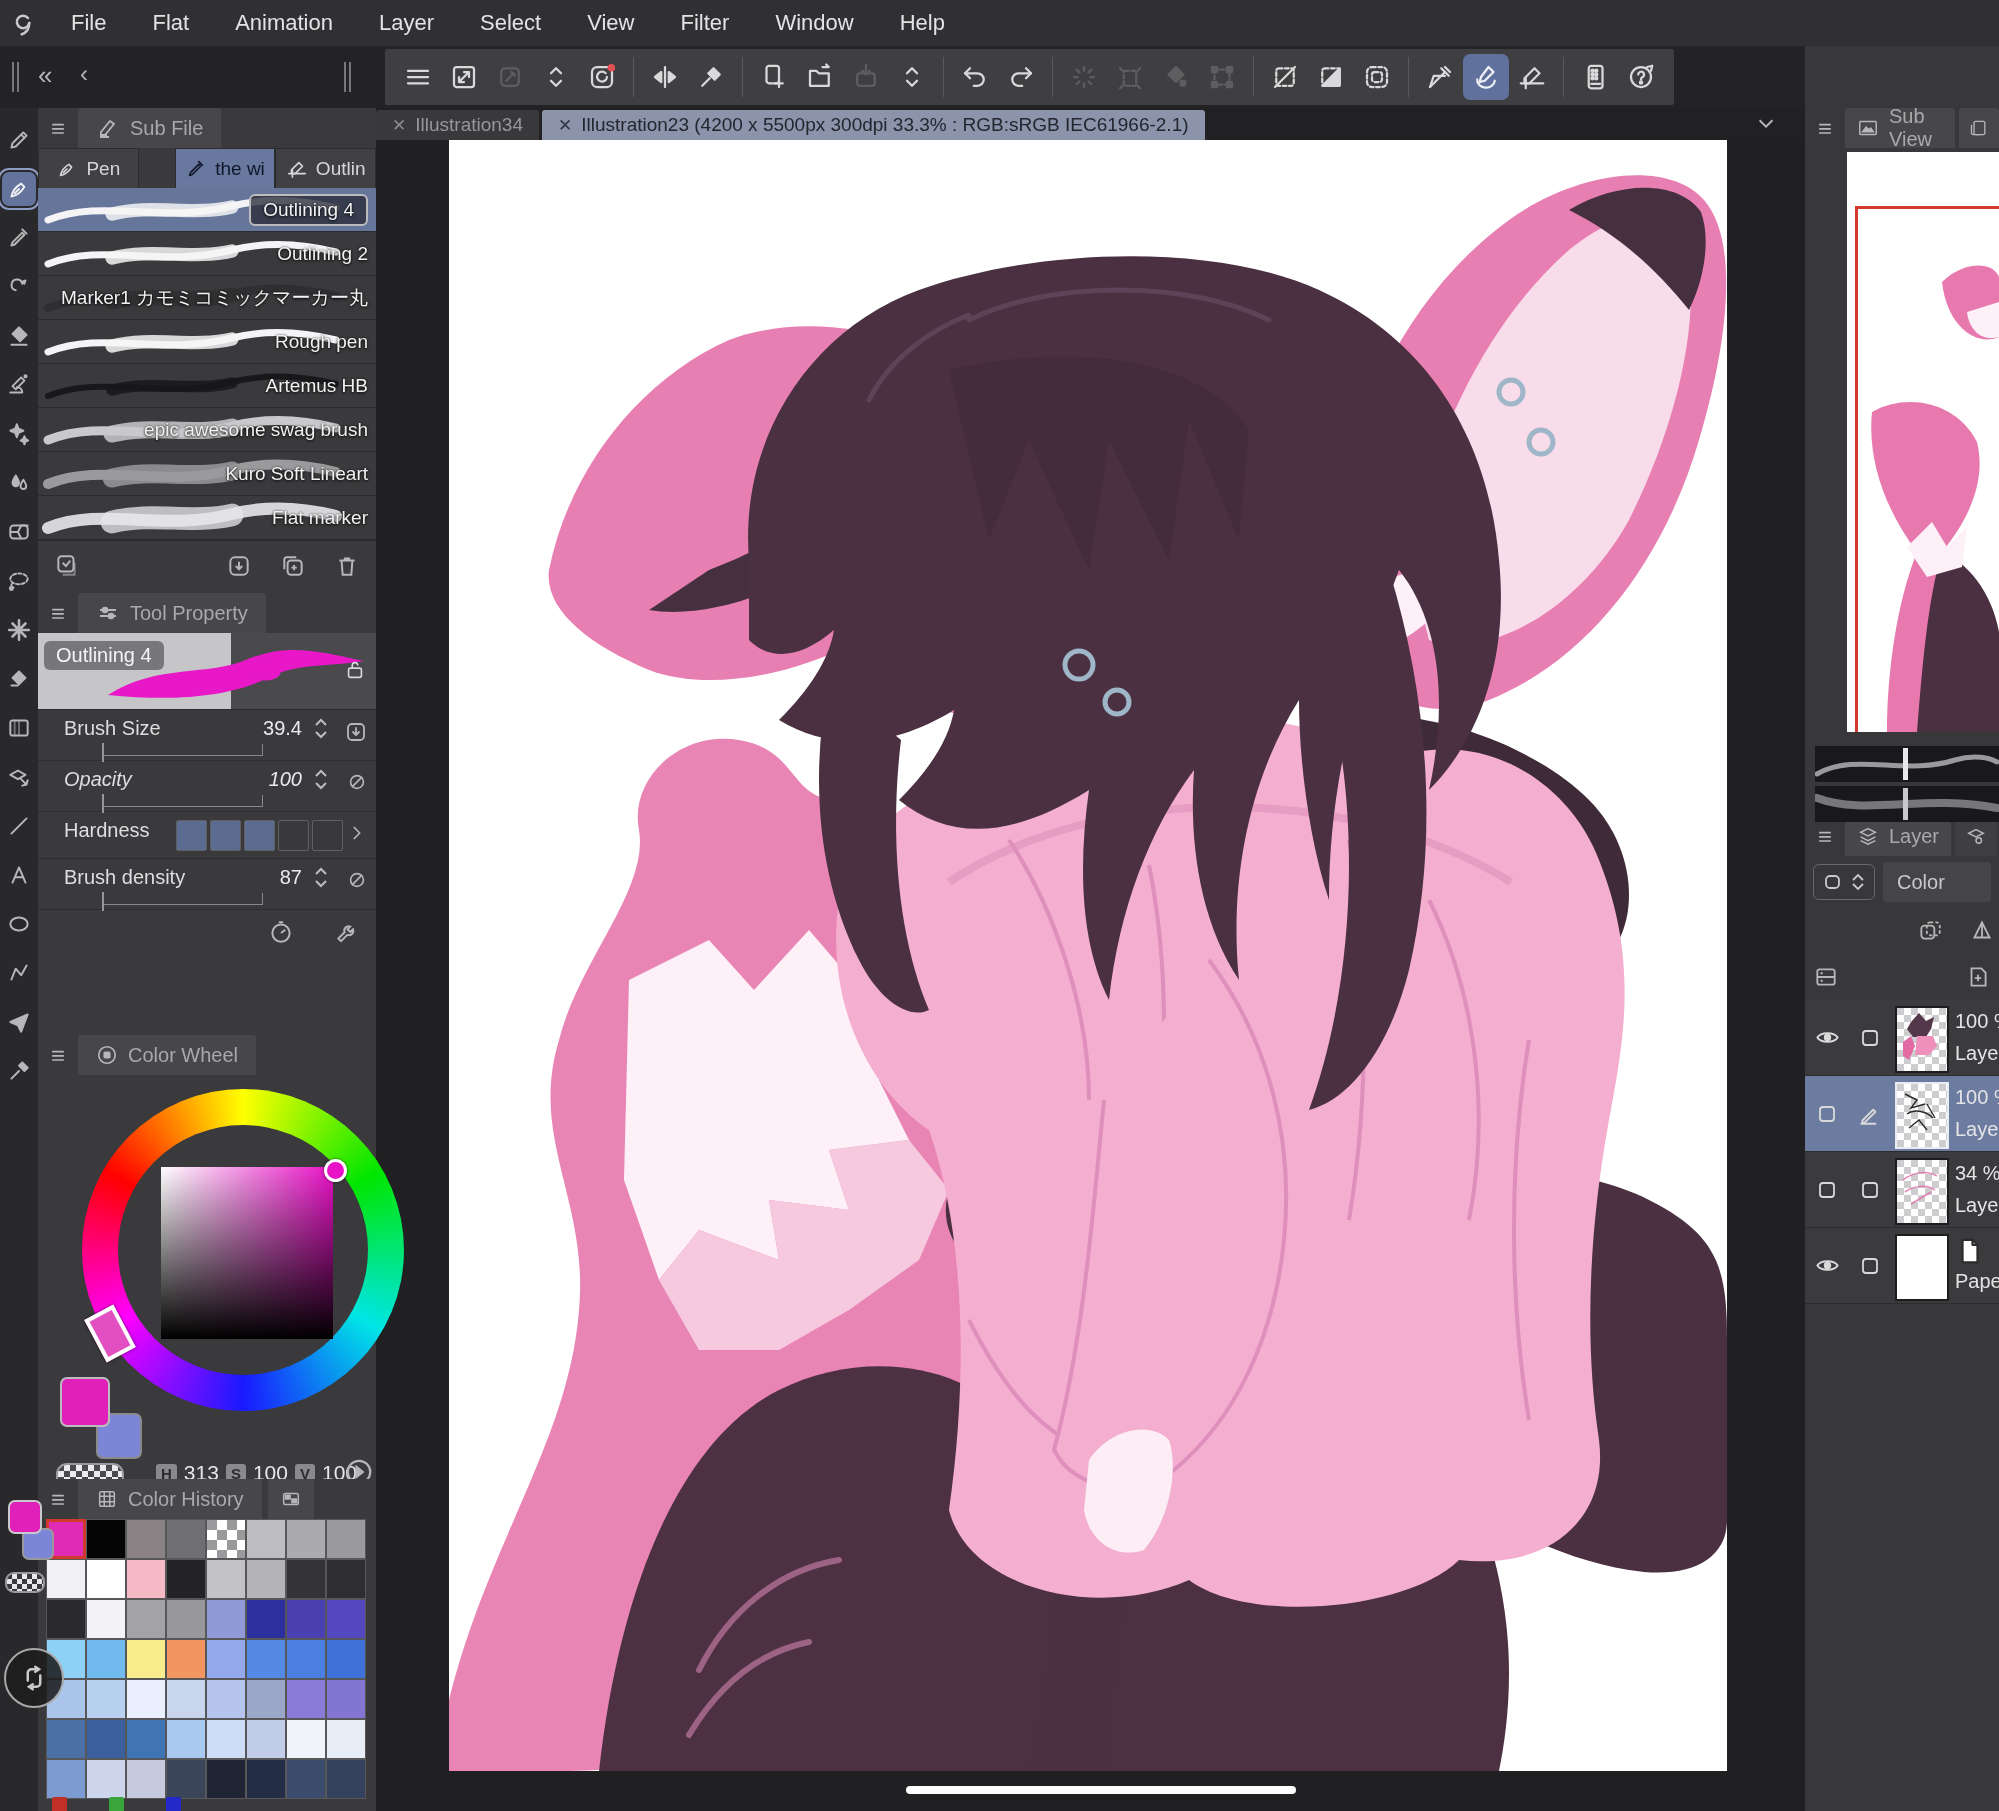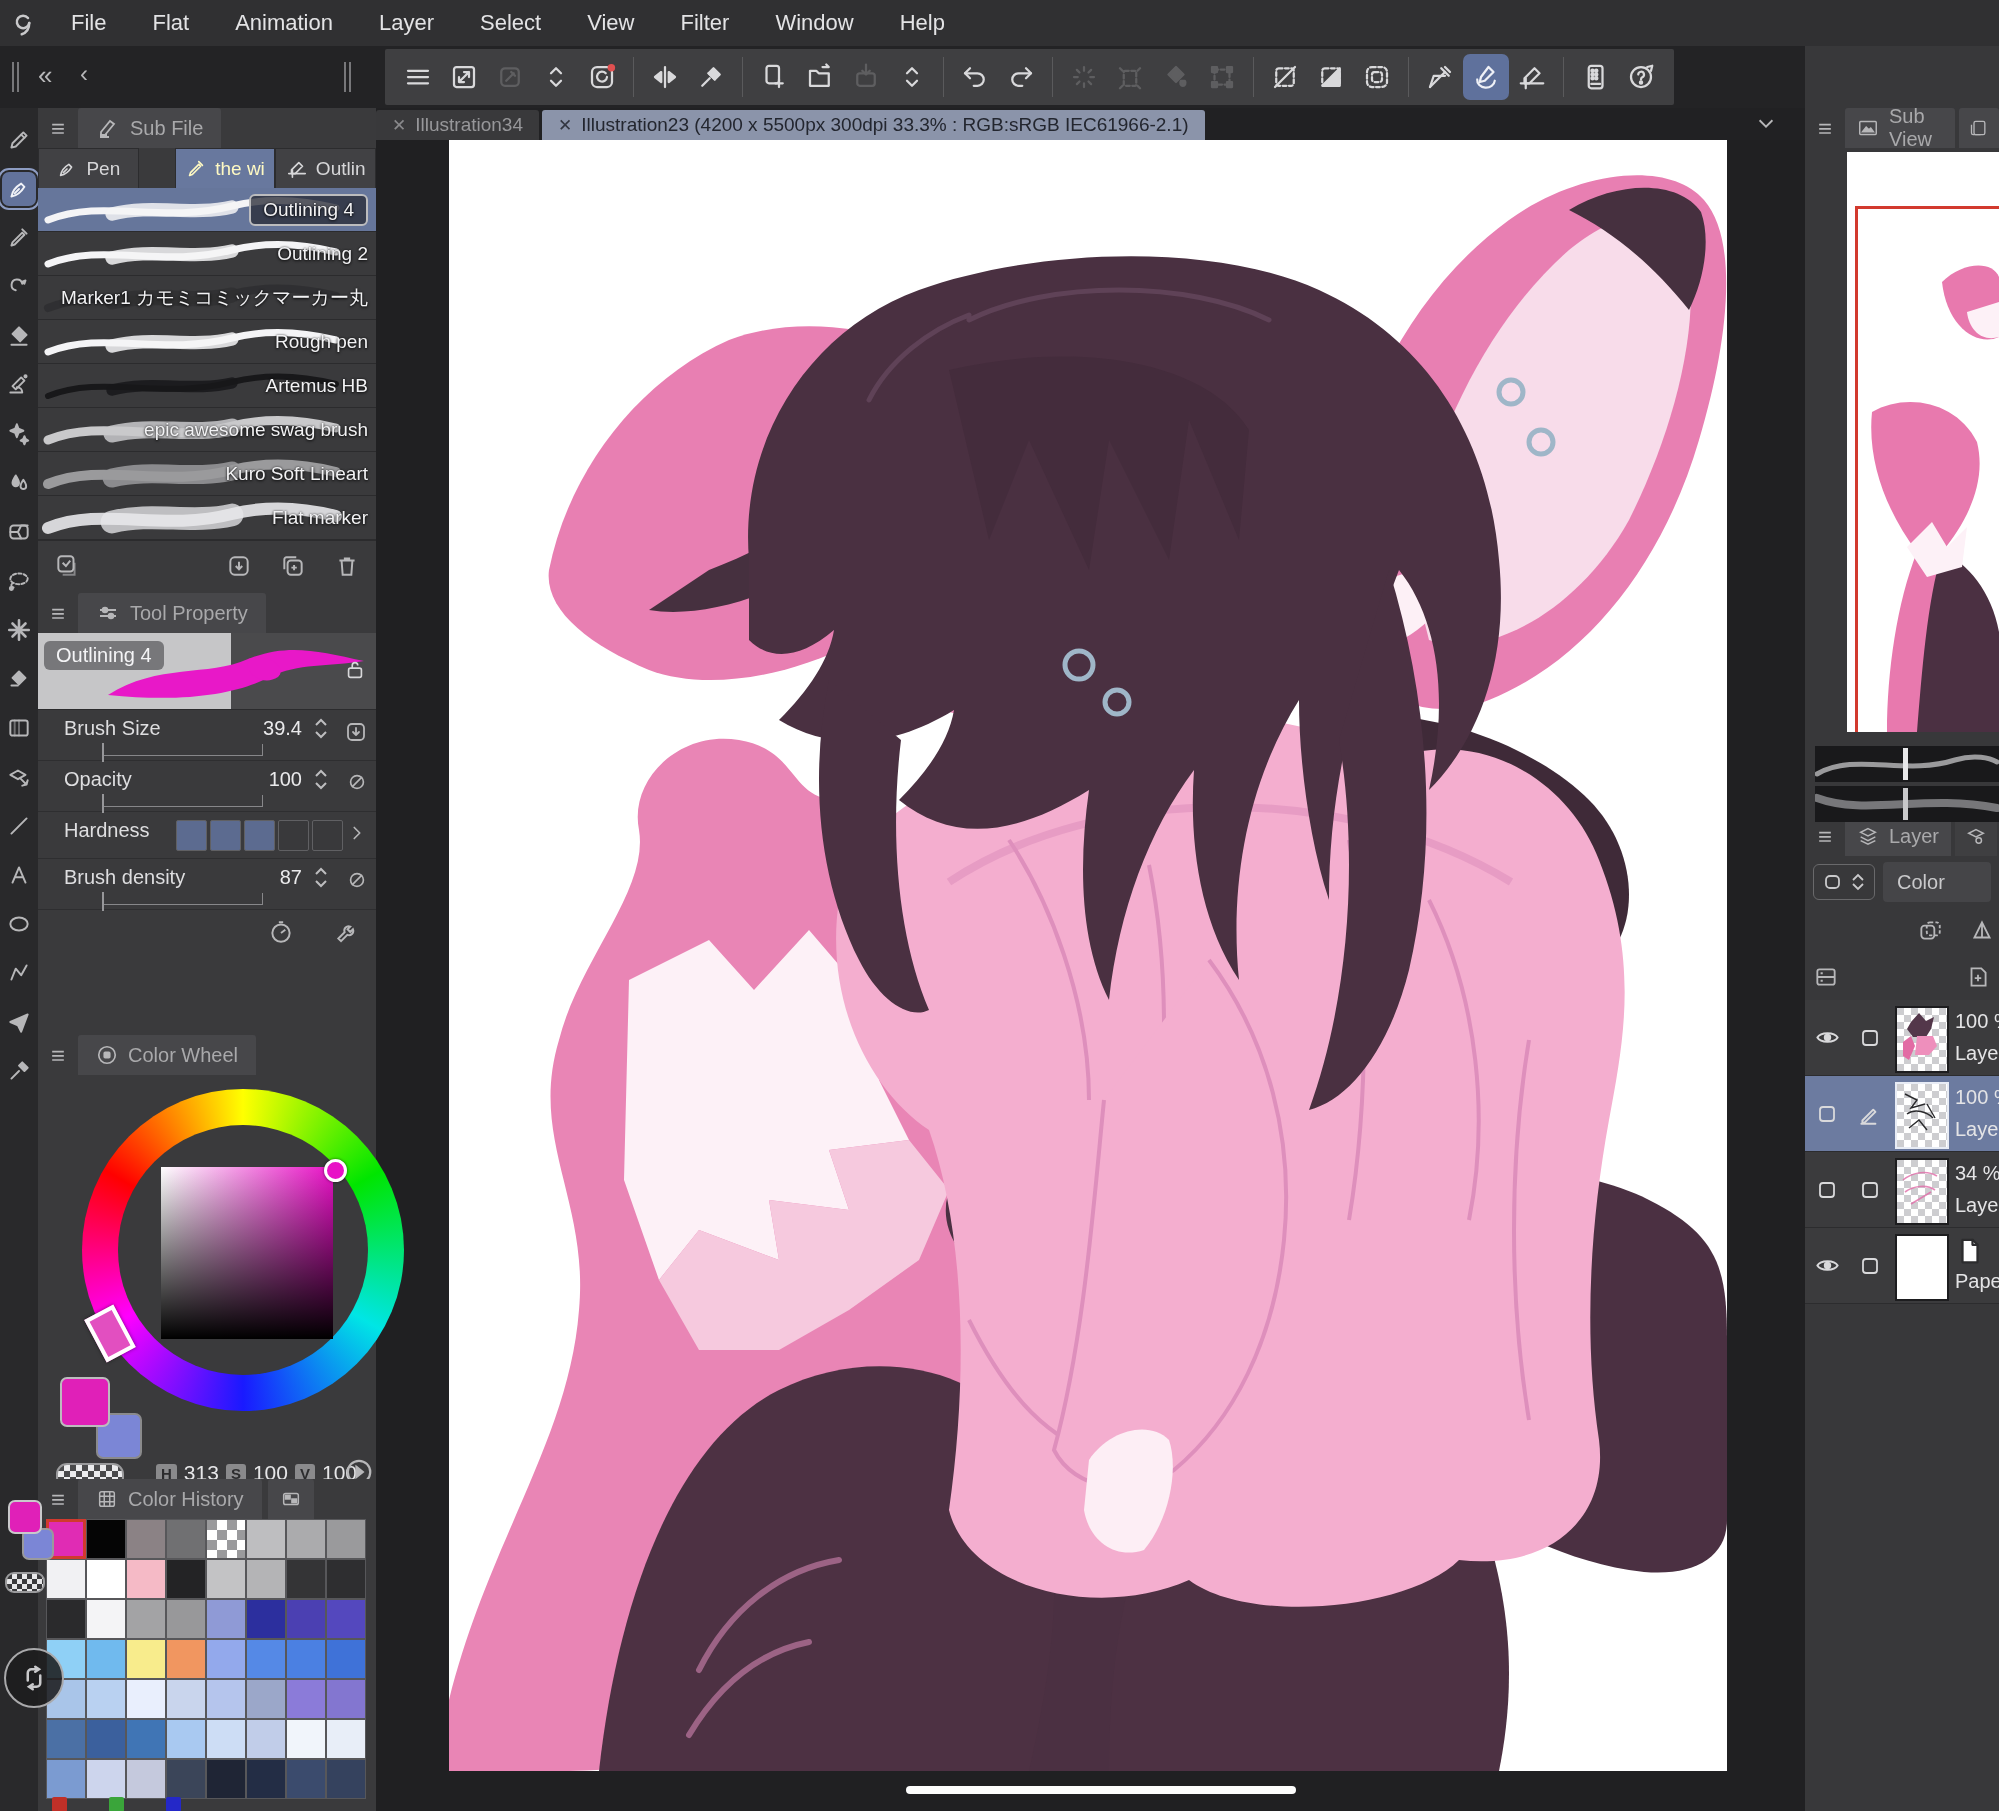--- a/index.html
+++ b/index.html
@@ -32,21 +32,21 @@
   #homebar{left:530px;top:1646px;width:390px;height:8px;border-radius:4px;background:#fdfdfd;}
   
   #toolstrip{left:0;top:108px;width:38px;height:1703px;background:#29292b;}
   .stripbtn{width:34px;height:34px;margin:15px 2px 15px 2px;display:flex;align-items:center;justify-content:center;border-radius:7px;color:#b7b7b9;}
   .stripsel{background:#63739b;outline:2px solid #8d9cc2;outline-offset:2px;color:#f0f2f7;}
   
   #leftpanel{left:38px;top:108px;width:338px;height:1703px;background:#3a3a3c;overflow:hidden;}
   .phead{display:flex;align-items:center;height:40px;}
   .ptab{display:flex;align-items:center;gap:10px;background:#47474a;height:40px;padding:0 18px;font-size:20px;color:#a9a9ab;border-radius:3px 3px 0 0;}
   .grouptab{flex:1;height:40px;display:flex;align-items:center;gap:8px;justify-content:center;background:#414144;border:1px solid #2c2c2e;font-size:19px;color:#cwhite;color:#d6d6d8;overflow:hidden;white-space:nowrap;}
-  .groupsel{background:#68789e;color:#fef9c3;margin-left:36px;}
+  .groupsel{background:#68789e;color:#0f172a;margin-left:36px;}
   .brushrow{height:43px;border-bottom:1px solid #2b2b2d;position:relative;display:flex;align-items:center;justify-content:flex-end;padding:0 8px;overflow:hidden;font-size:19px;color:#f2f2f4;}
   .brushrow.sel{background:#66769b;}
   .brushrow svg{position:absolute;left:4px;top:4px;}
   .blabel{position:relative;z-index:2;text-shadow:0 1px 3px rgba(0,0,0,.8),0 0 2px rgba(0,0,0,.6);white-space:nowrap;}
   .blabel.chip{background:rgba(42,45,56,.78);border-radius:6px;padding:3px 12px;}
   .prow{border-bottom:1px solid #2e2e30;position:relative;}
   .plabel{position:absolute;left:26px;top:7px;font-size:20px;color:#dedee0;}
   .pvalue{position:absolute;right:74px;top:7px;font-size:20px;color:#eaeaec;}
   .stepper{position:absolute;right:48px;top:8px;display:flex;flex-direction:column;gap:3px;color:#bdbdbf;}
   .ptrack{position:absolute;left:64px;top:34px;width:160px;height:11px;border-bottom:1px solid #87878a;border-right:1px solid #87878a;}
@@ -687,21 +687,21 @@
           </svg>
         </span>
         <span class="ptrack"><span class="pfill" style="width:38%"></span></span>
         <span class="ic" style="position:absolute;right:8px;top:10px">
           <svg width="24" height="24" viewBox="0 0 24 24" fill="none" stroke="currentColor" stroke-width="1.8" stroke-linecap="round" stroke-linejoin="round">
             <rect x="4" y="4" width="16" height="16" rx="4"></rect>
             <path d="M12 8v7M9 12l3 3 3-3"></path>
           </svg>
         </span>
       </div>
-      <div class="prow" style="height: 50px;">
+      <div class="prow" style="height: 50px; font-style: italic;">
         <span class="plabel">Opacity</span>
         <span class="pvalue">100</span>
         <span class="stepper">
       <svg width="14" height="9" viewBox="0 0 14 9" fill="none" stroke="currentColor" stroke-width="2">
             <path d="M2 7l5-5 5 5"></path>
           </svg>
       <svg width="14" height="9" viewBox="0 0 14 9" fill="none" stroke="currentColor" stroke-width="2">
             <path d="M2 2l5 5 5-5"></path>
           </svg>
         </span>

